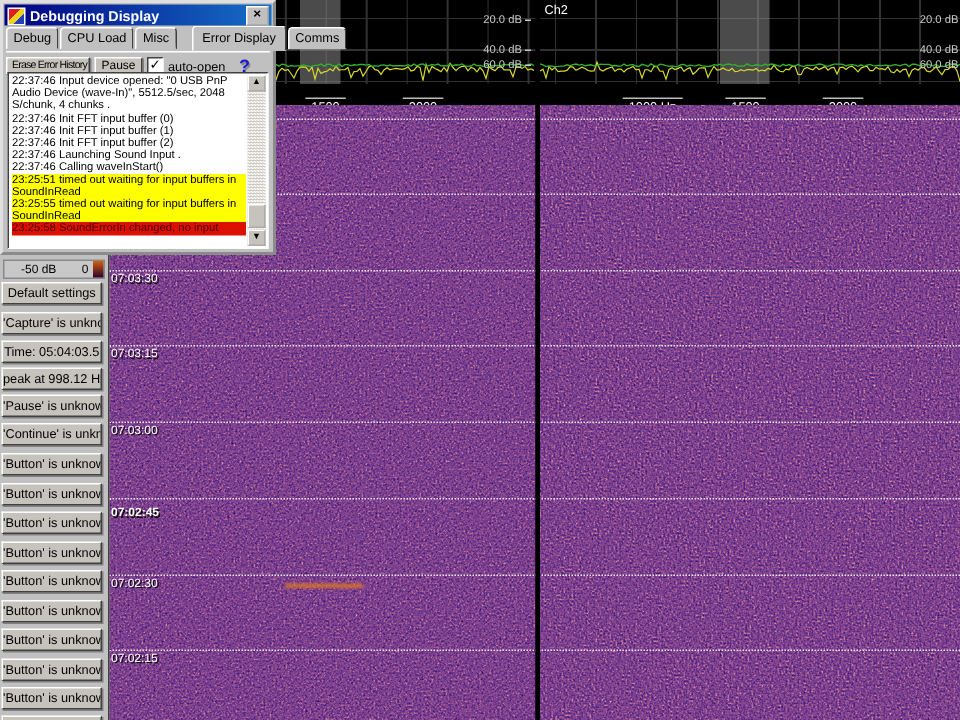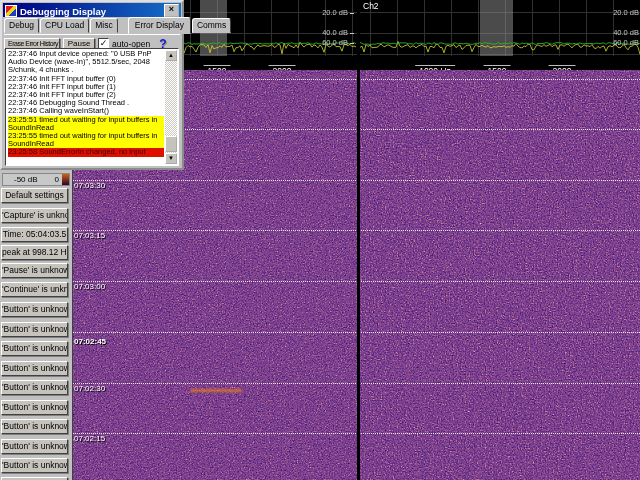--- a/index.html
+++ b/index.html
@@ -210,21 +210,21 @@
       <button class="tbtn" id="pausebtn">Pause</button>
       <span id="chk">✓</span>
       <span id="chklabel">auto-open</span>
       <span id="helpicon">?</span>
     </div>
     <div id="logarea">
       <div class="l">22:37:46 Input device opened: "0 USB PnP Audio Device (wave-In)", 5512.5/sec, 2048 S/chunk, 4 chunks .</div>
       <div class="l">22:37:46 Init FFT input buffer (0)</div>
       <div class="l">22:37:46 Init FFT input buffer (1)</div>
       <div class="l">22:37:46 Init FFT input buffer (2)</div>
-      <div class="l">22:37:46 Debugging Sound Thread .</div>
+      <div class="l">22:37:46 Launching Sound Input .</div>
       <div class="l">22:37:46 Calling waveInStart()</div>
       <div class="l warn">23:25:51 timed out waiting for input buffers in SoundInRead</div>
       <div class="l warn">23:25:55 timed out waiting for input buffers in SoundInRead</div>
       <div class="l err">23:25:58 SoundErrorIn changed, no input</div>
       <div id="logscroll">
         <div class="sarr" id="sup">▲</div>
         <div id="sthumb"></div>
         <div class="sarr" id="sdown">▼</div>
       </div>
     </div>

